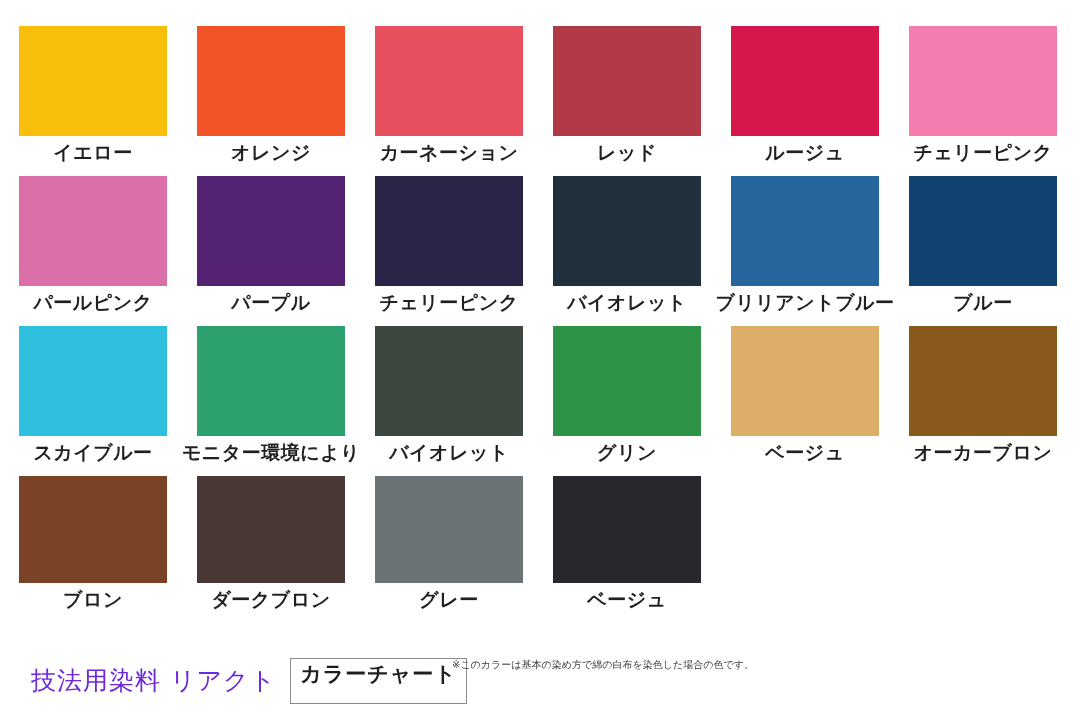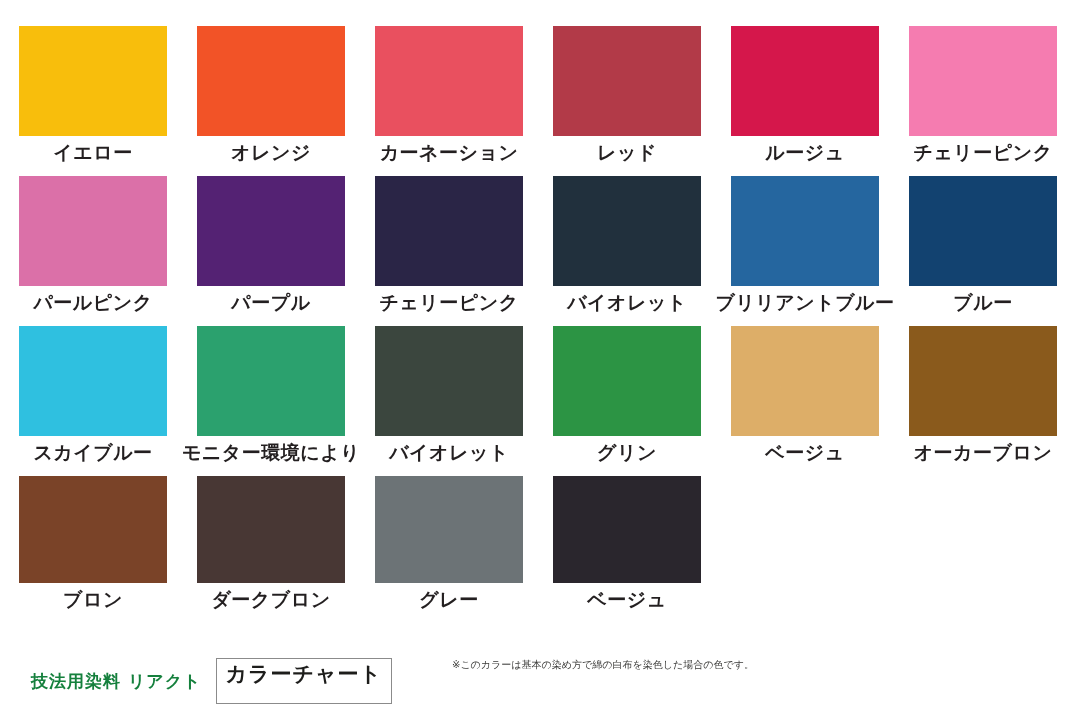--- a/index.html
+++ b/index.html
@@ -82,25 +82,25 @@
 
   .footer-title-wrap {
     position: absolute;
     left: 31px;
     top: 10px;
     display: flex;
     align-items: center;
     gap: 14px;
   }
   .footer-title {
-    font-size: 17px;
+    font-size: 25px;
     line-height: 30px;
-    font-weight: 700;
+    font-weight: 400;
     letter-spacing: 1px;
-    color: #15803d;
+    color: #6d28d9;
     white-space: nowrap;
   }
   .footer-badge {
     border: 1.5px solid #8b8b8b;
     padding: 3px 9px 16px 9px;
     font-size: 21px;
     line-height: 25px;
     font-weight: 700;
     letter-spacing: 1px;
     color: #1d1d1b;

